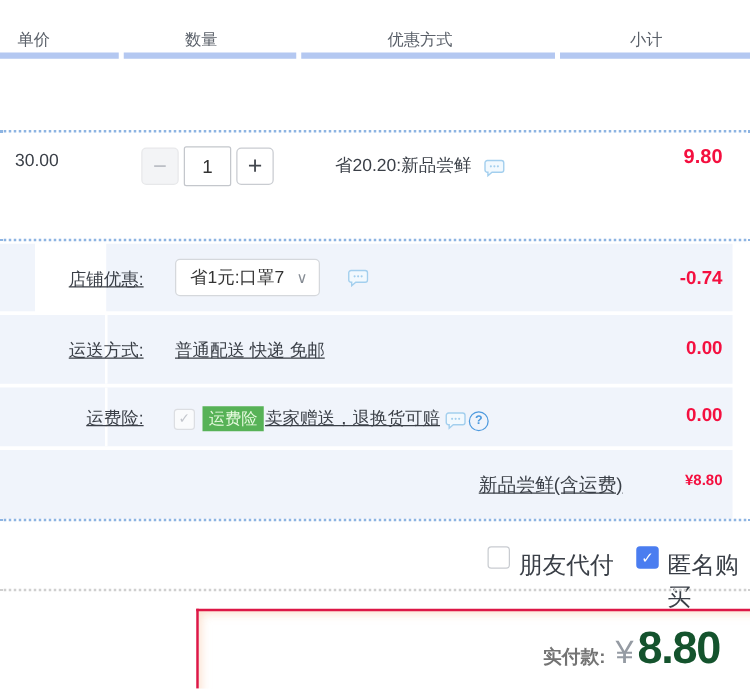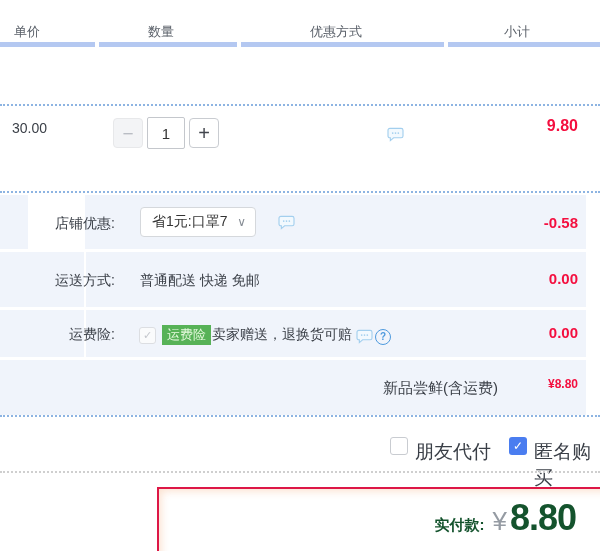--- a/index.html
+++ b/index.html
@@ -22,21 +22,21 @@
     border-radius:2px; text-align:center; font-size:15px; color:#333; font-family:"Liberation Sans",sans-serif; }
   .qty-plus { position:absolute; left:189px; top:118px; width:30px; height:30px; background:#fff;
     border:1px solid #c9ccd1; border-radius:4px; color:#42464d; font-size:20px; line-height:26px; text-align:center; cursor:pointer; }
   .promo-text { position:absolute; left:268px; top:124px; font-size:14px; color:#3a3f47; }
   .price-red { position:absolute; right:22px; font-weight:bold; color:#f40f3f; }
   .subtotal { top:117px; font-size:16px; }
 
   
   .row-bg { position:absolute; background:#f0f4fb; }
   .vline { position:absolute; left:84px; width:2px; background:#fff; }
-  .row-label { position:absolute; font-size:14px; color:#3a3f47; }
+  .row-label { position:absolute; font-size:14px; color:#3a3f47;text-decoration:underline; }
   .row-amount { top:0; font-size:15px; }
 
   .dropdown { position:absolute; left:140px; top:207px; width:116px; height:30px; background:#fff;
     border:1px solid #d5d8dc; border-radius:4px; display:flex; align-items:center; padding:0 9px 0 11px;
     font-size:14px; color:#333; cursor:pointer; }
   .dropdown .chev { margin-left:auto; color:#878d95; font-size:12px; }
 
   .chat-icon { position:absolute; cursor:pointer; }
   .q-icon { position:absolute; width:16px; height:16px; border:1.4px solid #4e9ade; border-radius:50%;
     color:#4e9ade; font-size:10px; font-weight:bold; text-align:center; line-height:13px; cursor:pointer; }
@@ -50,21 +50,21 @@
   .opt-box { width:18px; height:18px; border-radius:3px; position:absolute; top:437px; cursor:pointer; }
   .opt-unchecked { border:1px solid #c9ccd1; background:#fff; }
   .opt-checked { background:#4a7df0; color:#fff; font-size:12px; line-height:18px; text-align:center; }
   .opt-label { position:absolute; top:439px; font-size:19px; color:#3a3f47; cursor:pointer; }
 
   
   .pay-box { position:absolute; left:157px; top:487px; width:443px; height:64px;
     border:2px solid #dd1746; border-right:none; border-bottom:none;
     box-shadow: inset 6px 6px 8px -4px rgba(248,199,166,0.55); }
   .pay-inner { position:absolute; right:24px; top:50%; transform:translateY(-54%); display:flex; align-items:baseline; }
-  .pay-label { font-size:15px; font-weight:bold; color:#14532d; margin-right:8px; }
+  .pay-label { font-size:15px; font-weight:bold; color:#737373; margin-right:8px; }
   .pay-currency { font-size:26px; color:#959ba3; margin-right:3px; }
   .pay-amount { font-size:36px; font-weight:bold; color:#14532d; letter-spacing:-1px; }
 </style>
 </head>
 <body>
 
 <div class="screen">
 
   <div class="col-label" style="left:14px">单价</div>
   <div class="col-label" style="left:148px">数量</div>
@@ -73,20 +73,21 @@
   <div class="hseg" style="left:0;width:95px"></div>
   <div class="hseg" style="left:99px;width:138px"></div>
   <div class="hseg" style="left:241px;width:203px"></div>
   <div class="hseg" style="left:448px;width:152px"></div>
 
   <div class="dot-blue" style="top:104px"></div>
   <div class="unit-price">30.00</div>
   <button class="qty-minus" style="font-family:'Liberation Sans',sans-serif">−</button>
   <input class="qty-input" value="1" style="">
   <button class="qty-plus" style="font-family:'Liberation Sans',sans-serif">+</button>
+  <span class="promo-text">省20.20:新品尝鲜</span>
   <span class="chat-icon" style="left:387px;top:127px">
     <svg width="17" height="15" viewBox="0 0 18 16">
         <path d="M3 1.5h12a2 2 0 0 1 2 2v6a2 2 0 0 1-2 2H7l-3.5 3v-3H3a2 2 0 0 1-2-2v-6a2 2 0 0 1 2-2z" fill="#f2f9fe" stroke="#a3cfee" stroke-width="1.2"></path>
         <circle cx="6" cy="6.5" r="0.9" fill="#a3cfee"></circle>
         <circle cx="9" cy="6.5" r="0.9" fill="#a3cfee"></circle>
         <circle cx="12" cy="6.5" r="0.9" fill="#a3cfee"></circle>
       </svg>
   </span>
   <span class="price-red subtotal">9.80</span>
 
@@ -105,21 +106,21 @@
     <span class="chev">∨</span>
   </div>
   <span class="chat-icon" style="left:278px;top:215px">
     <svg width="17" height="15" viewBox="0 0 18 16">
         <path d="M3 1.5h12a2 2 0 0 1 2 2v6a2 2 0 0 1-2 2H7l-3.5 3v-3H3a2 2 0 0 1-2-2v-6a2 2 0 0 1 2-2z" fill="#f2f9fe" stroke="#a3cfee" stroke-width="1.2"></path>
         <circle cx="6" cy="6.5" r="0.9" fill="#a3cfee"></circle>
         <circle cx="9" cy="6.5" r="0.9" fill="#a3cfee"></circle>
         <circle cx="12" cy="6.5" r="0.9" fill="#a3cfee"></circle>
       </svg>
   </span>
-  <span class="price-red row-amount" style="top:214px">-0.58</span>
+  <span class="price-red row-amount" style="top:214px">-0.74</span>
 
   <div class="row-label" style="left:55px;top:272px">运送方式:</div>
   <div class="row-label" style="left:140px;top:272px">普通配送 快递 免邮</div>
   <span class="price-red row-amount" style="top:270px">0.00</span>
 
   <div class="row-label" style="left:69px;top:326px">运费险:</div>
   <span class="cb cb-disabled">✓</span>
   <span class="badge-green">运费险</span>
   <div class="row-label" style="left:212px;top:326px">卖家赠送，退换货可赔</div>
   <span class="chat-icon" style="left:356px;top:329px">

